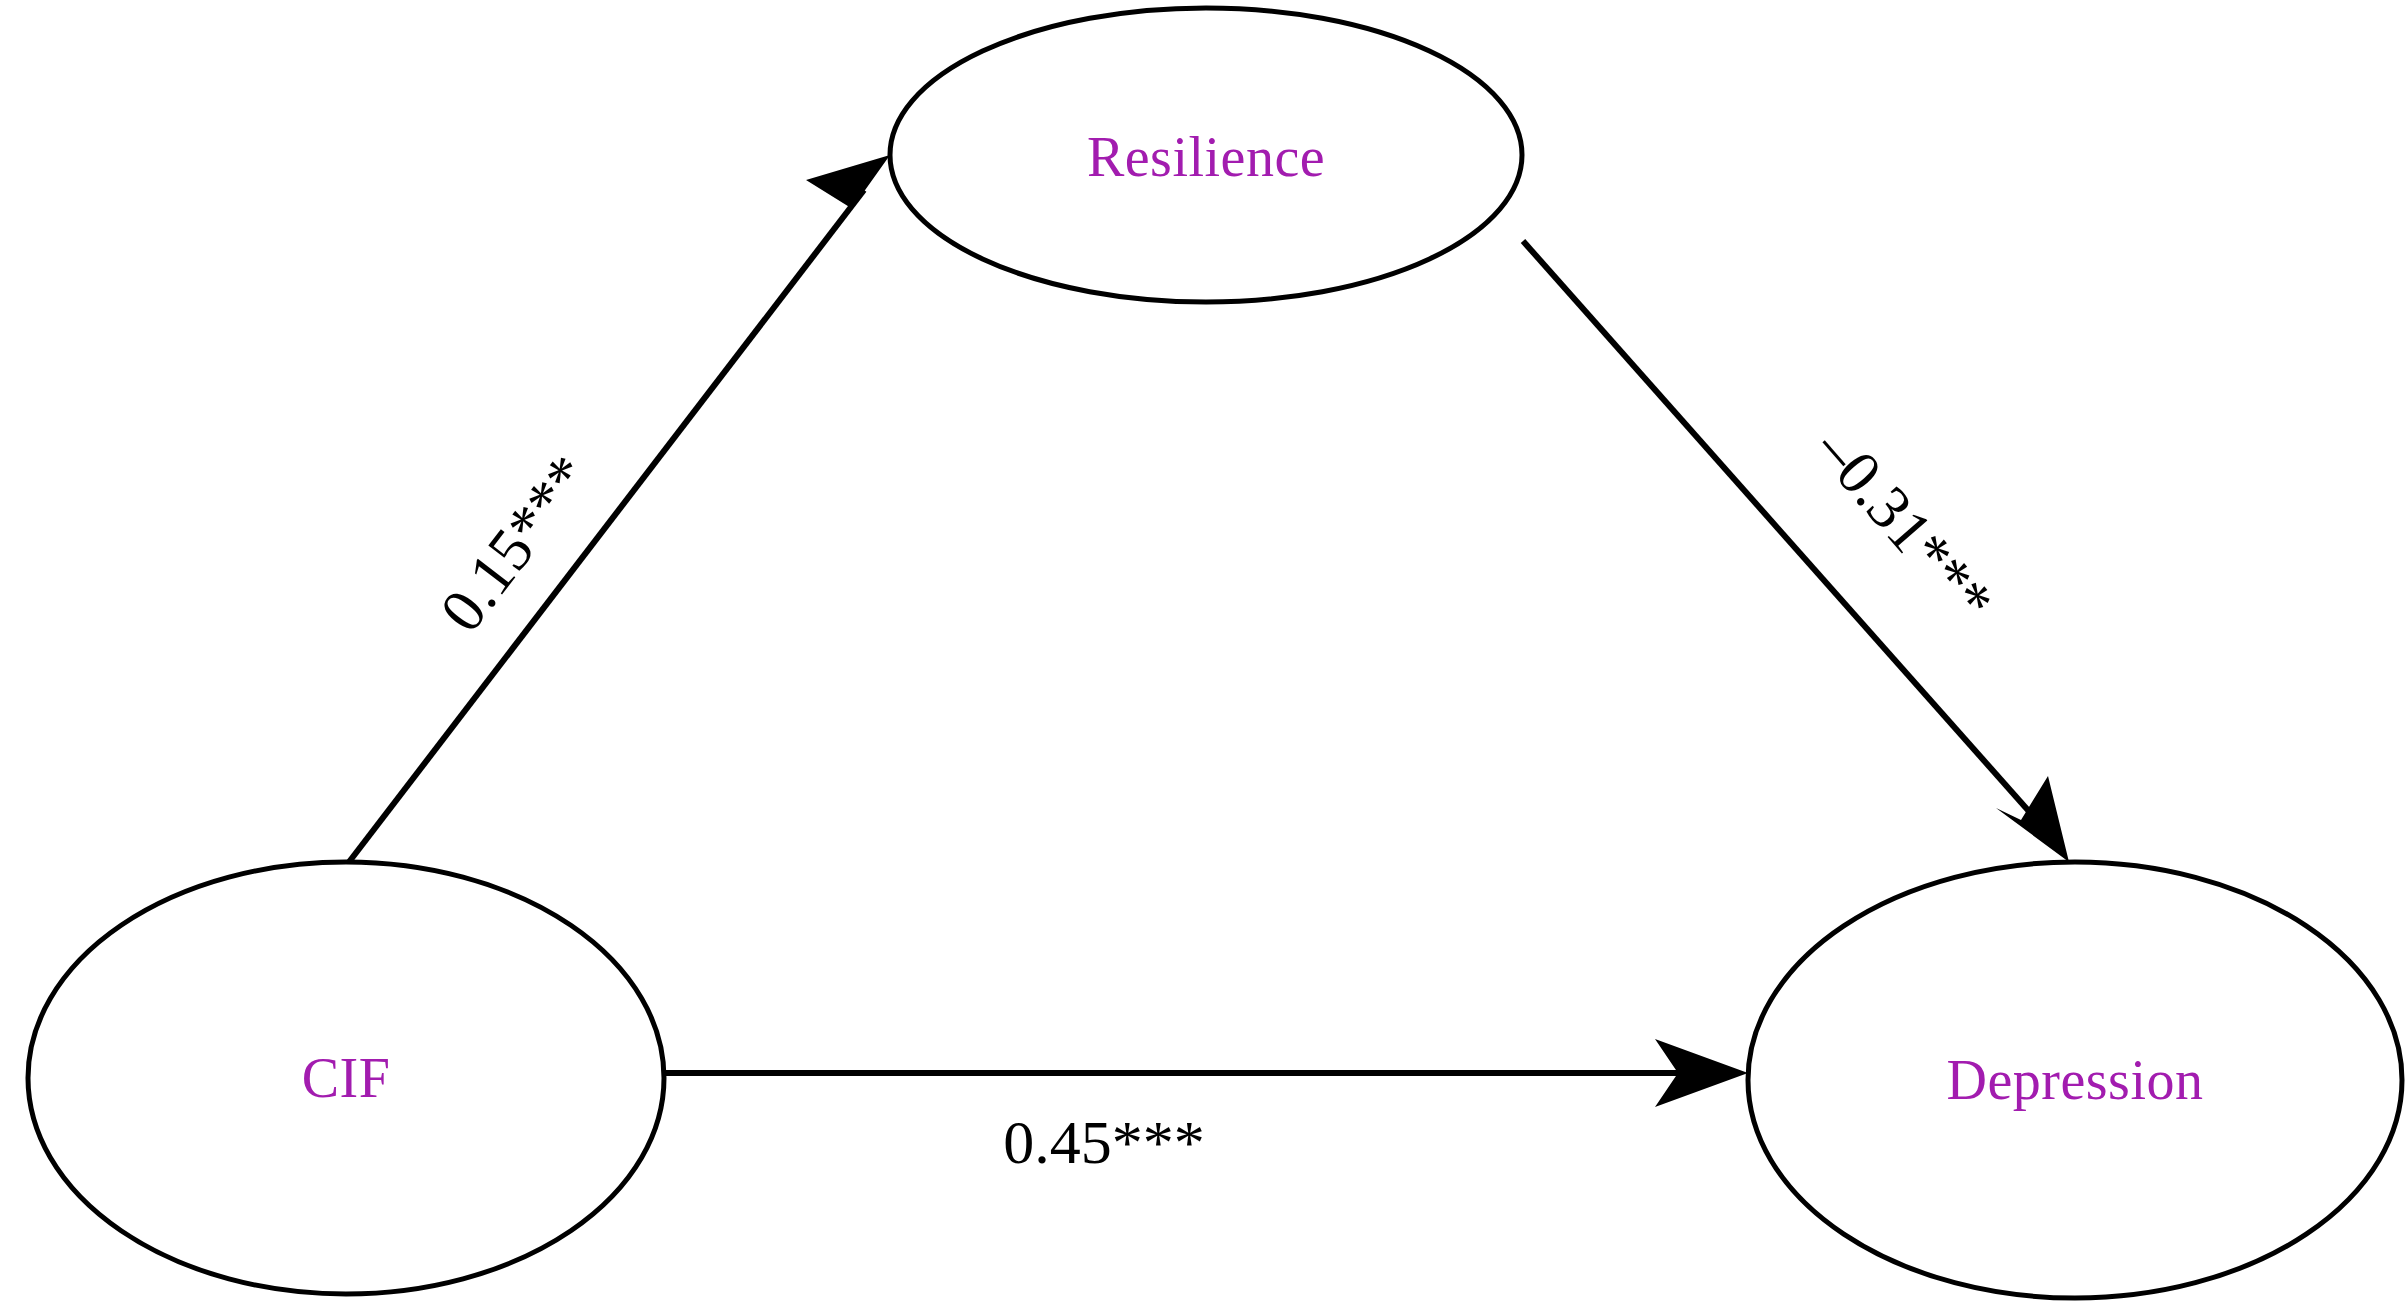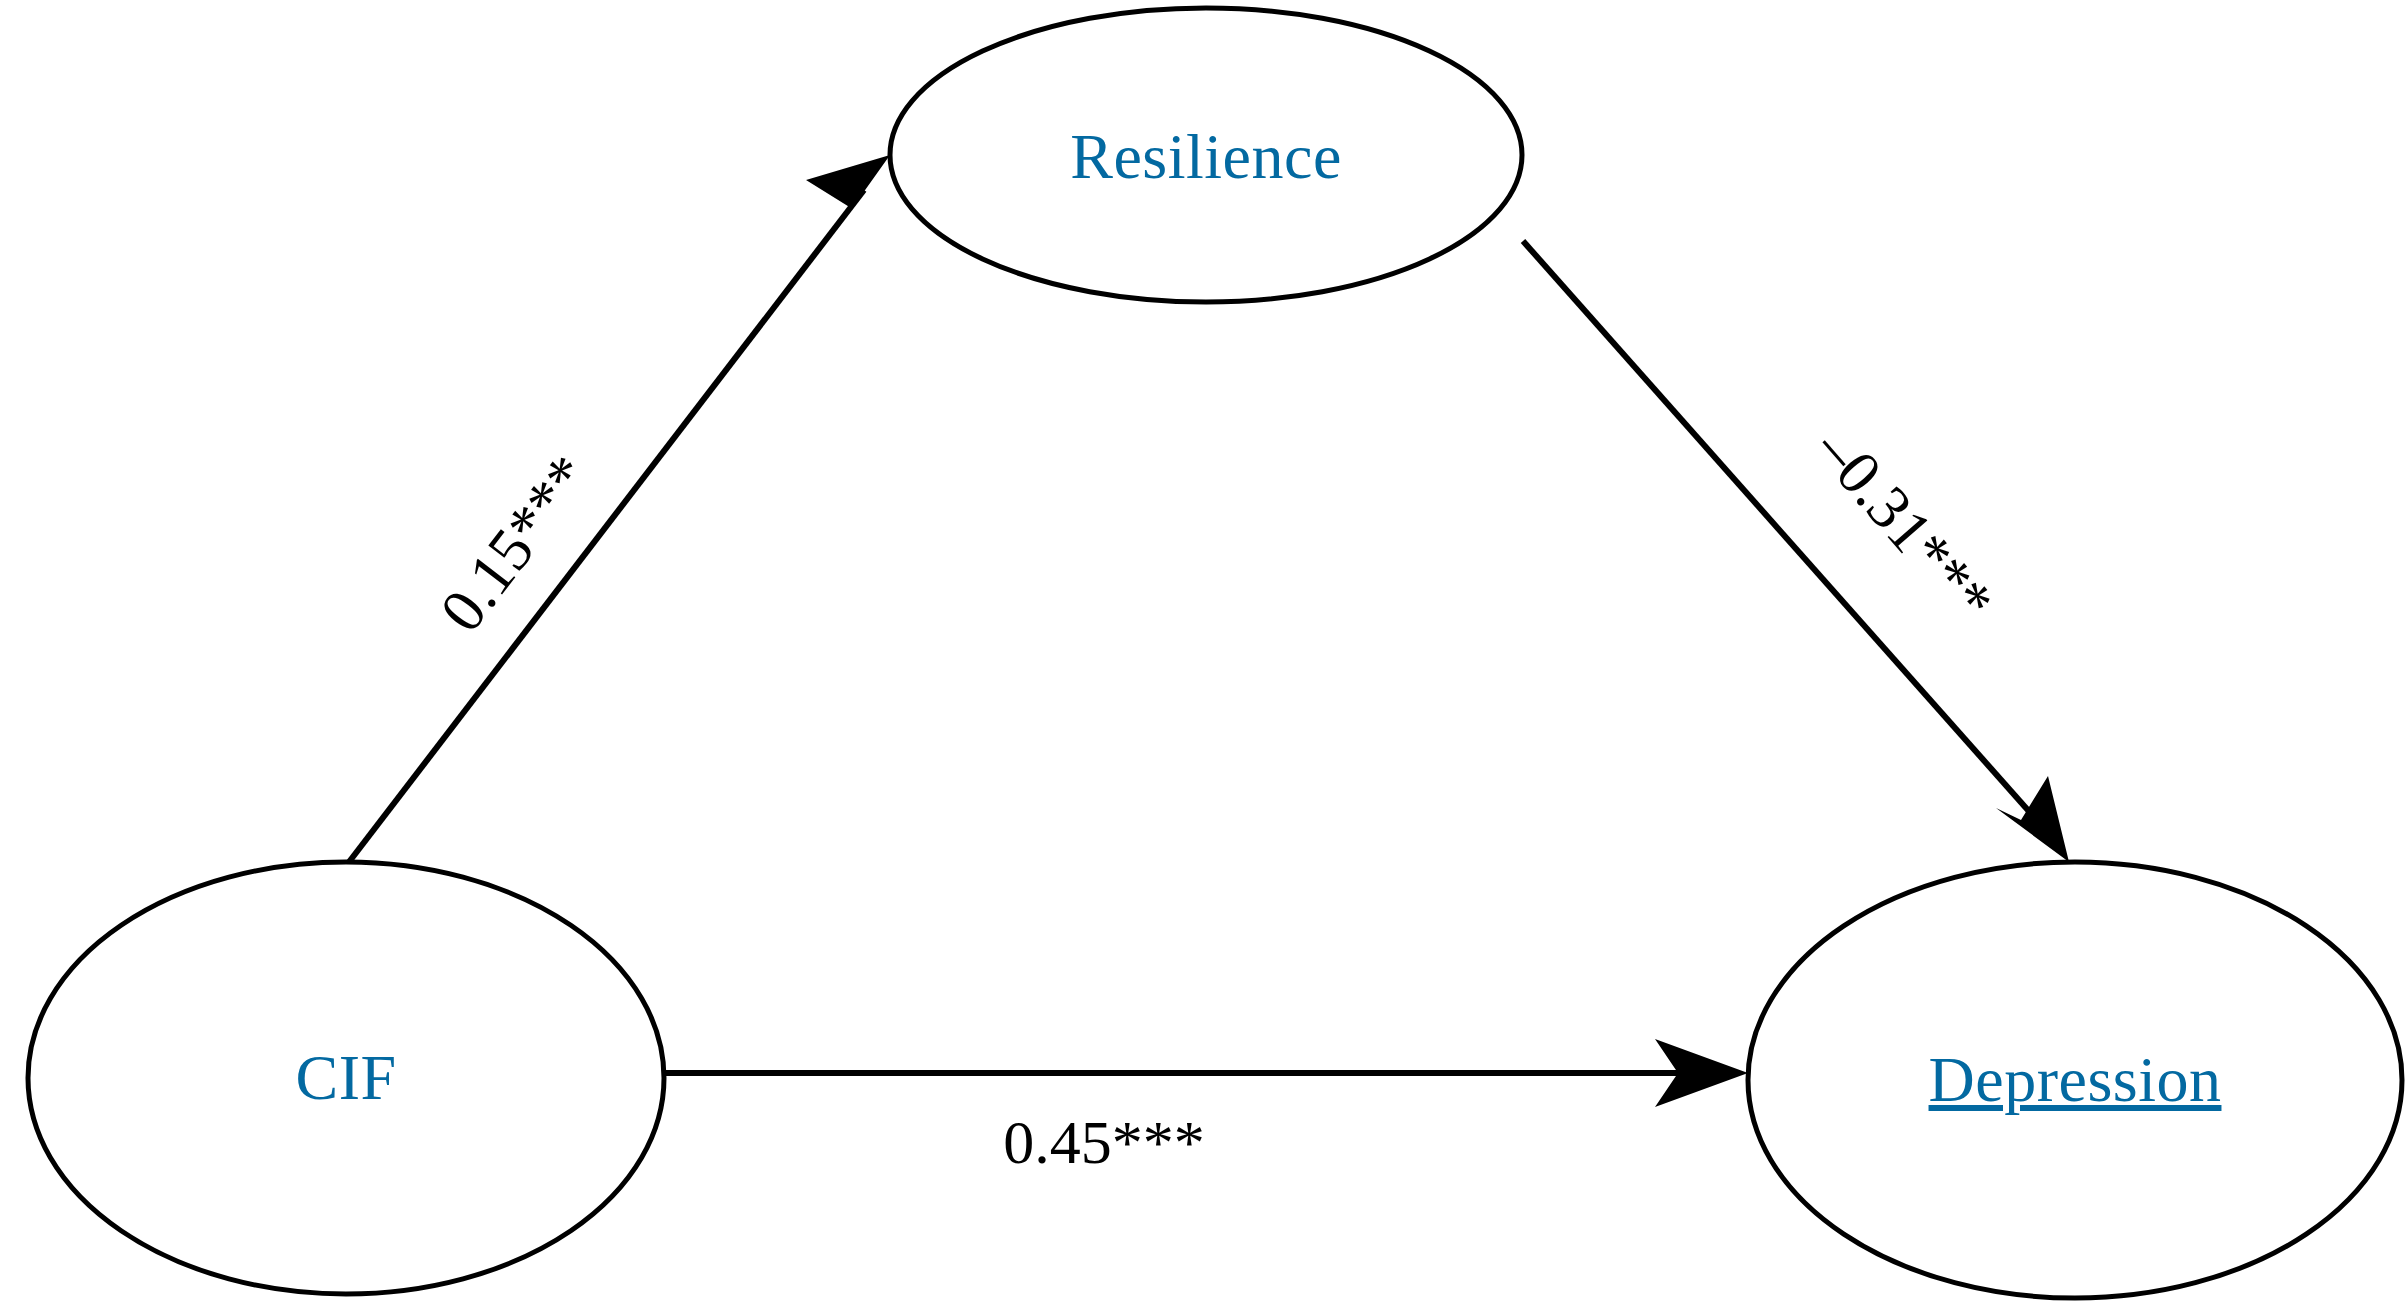--- a/index.html
+++ b/index.html
@@ -36,22 +36,22 @@
     stroke-width: 6;
     fill: none;
   }
   .arrow-head {
     fill: #000000;
     stroke: none;
   }
   .node-label {
     position: absolute;
     font-family: "Liberation Serif", "DejaVu Serif", serif;
-    font-size: 64px;
-    color: #0369a1;
+    font-size: 56px;
+    color: #a21caf;
     white-space: nowrap;
     transform: translate(-50%, -50%);
     line-height: 1;
     letter-spacing: 0.5px;
   }
   .edge-label {
     position: absolute;
     font-family: "Liberation Serif", "DejaVu Serif", serif;
     font-size: 62px;
     color: #000000;
@@ -92,21 +92,21 @@
 
     <ellipse class="node-ellipse" cx="346" cy="1078" rx="318" ry="216"></ellipse>
     <ellipse class="node-ellipse" cx="1206" cy="155" rx="316" ry="147"></ellipse>
     <ellipse class="node-ellipse" cx="2075" cy="1080" rx="327" ry="218"></ellipse>
   </svg>
 
   <div class="node-label" style="left:346px; top:1078px;font-family:Liberation Serif, serif;">CIF</div>
 
   <div class="node-label" style="left:1206px; top:157px;">Resilience</div>
 
-  <div class="node-label" style="left:2075px; top:1080px;text-decoration:underline;">Depression</div>
+  <div class="node-label" style="left:2075px; top:1080px;">Depression</div>
 
   <div class="edge-label rot-up" style="left:515px; top:543px;">0.15***</div>
 
   <div class="edge-label rot-down" style="left:1905px; top:525px;">–0.31***</div>
 
   <div class="edge-label rot-flat" style="left:1104px; top:1142px;">0.45***</div>
 
 </div>
 
 </body></html>

